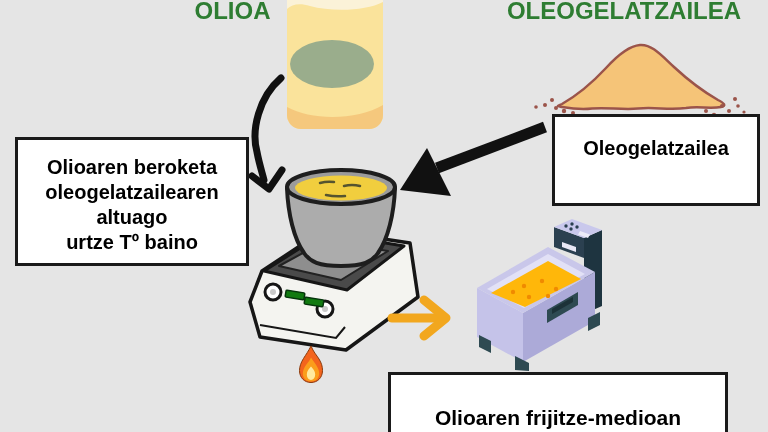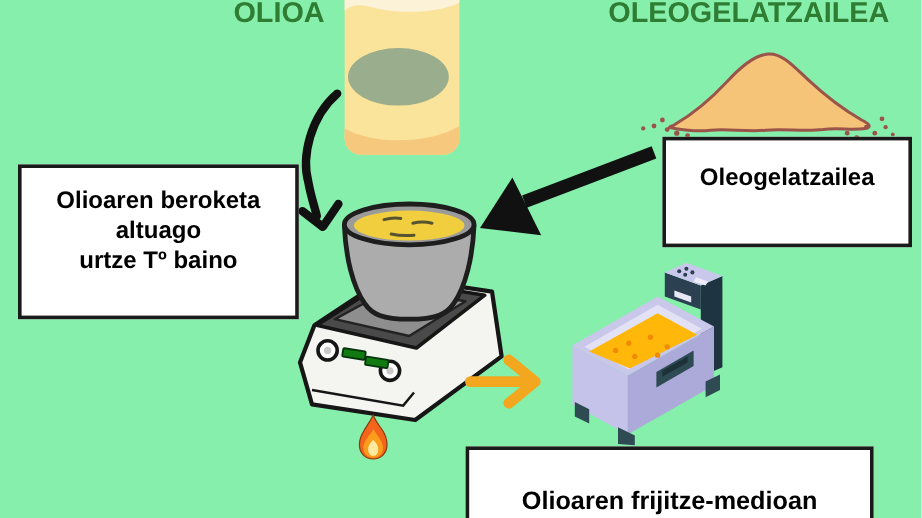--- a/index.html
+++ b/index.html
@@ -1,17 +1,17 @@
 <!DOCTYPE html>
 <html><head>
 <meta charset="utf-8">
 <style>
   html,body{margin:0;padding:0;background:#ffffff;}
   .canvas{
-    position:relative;width:768px;height:432px;background:#86efac;
+    position:relative;width:768px;height:432px;background:#e5e5e5;
     overflow:hidden;font-family:"Liberation Sans",sans-serif;
   }
   .art{position:absolute;left:0;top:0;}
   .heading{
     position:absolute;font-weight:bold;font-size:24px;line-height:26px;
     color:#2E7D32;text-align:center;white-space:nowrap;
   }
   .h-oil{left:150px;top:-2px;width:165px;}
   .h-oleo{left:478px;top:-2px;width:292px;}
   .note{
@@ -161,20 +161,21 @@
       <polygon points="515,356 529,363 529,371 515,370" fill="#2E4A52"></polygon>
       <polygon points="588,318 600,312 600,325 588,331" fill="#2E4A52"></polygon>
     </g>
   </svg>
 
   <div class="heading h-oil">OLIOA</div>
   <div class="heading h-oleo">OLEOGELATZAILEA</div>
 
   <div class="note note-left">
     <span>Olioaren beroketa</span>
+    <span>oleogelatzailearen</span>
     <span>altuago</span>
     <span>urtze Tº baino</span>
   </div>
 
   <div class="note note-right">
     <span>Oleogelatzailea</span>
   </div>
 
   <div class="note note-bottom">
     <span>Olioaren frijitze-medioan</span>

